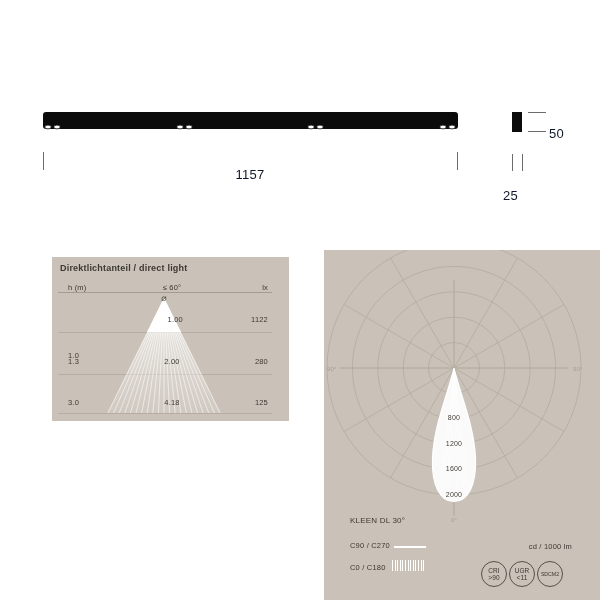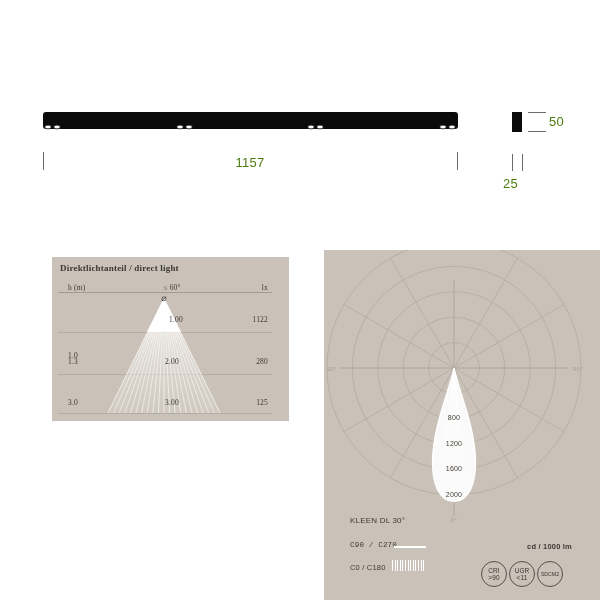--- a/index.html
+++ b/index.html
@@ -5,28 +5,28 @@
   html,body{margin:0;padding:0;}
   body{
     width:600px;height:600px;position:relative;background:#ffffff;
     font-family:"Liberation Sans","DejaVu Sans",sans-serif;
     -webkit-font-smoothing:antialiased;
   }
   .abs{position:absolute;}
 
   
   #fixture-svg{position:absolute;left:0;top:0;}
-  .dim-text{position:absolute;color:#4d7c0f;font-size:13px;letter-spacing:.3px;}
+  .dim-text{position:absolute;color:#0f172a;font-size:13px;letter-spacing:.3px;margin-top:12px;}
   #dim-length{left:200px;top:155px;width:100px;text-align:center;}
   #dim-height{left:549px;top:114px;}
   #dim-width{left:503px;top:176px;width:30px;text-align:left;}
 
   
   .panel{position:absolute;background:#cac2b8;overflow:hidden;}
-  #direct-panel{left:52px;top:257px;width:237px;height:164px;font-family:Liberation Serif, serif;}
+  #direct-panel{left:52px;top:257px;width:237px;height:164px;}
   #polar-panel{left:324px;top:250px;width:265px;height:386px;padding-left:12px;}
 
   .p-text{position:absolute;color:#3c3833;letter-spacing:.2px;}
   #dl-title{left:8px;top:6px;font-size:9px;font-weight:700;}
   .dl-small{font-size:7.5px;padding-left:8px;}
   .hline{position:absolute;height:1px;left:6px;width:214px;background:#b6aea3;}
   .hline.head{background:#a49c91;}
   #cone-svg{position:absolute;left:0;top:0;}
 
   
@@ -34,26 +34,26 @@
   #polar-svg circle{fill:none;stroke:#b3aba0;stroke-width:.8;}
   #polar-spokes line{stroke:#b3aba0;stroke-width:.8;}
   .axis-line{stroke:#a9a196;stroke-width:.8;}
   .axis-label{font-size:6px;fill:#a89f93;letter-spacing:.2px;}
   .ring-label{font-size:7px;fill:#45403a;text-anchor:middle;letter-spacing:.2px;}
   #cone-rays line{stroke:#ffffff;stroke-width:.8;opacity:.7;}
   #lobe-rays line{stroke:#ffffff;stroke-width:.55;opacity:.85;}
 
   #polar-title{left:26px;top:266px;font-size:8px;}
   .legend-label{font-size:7.5px;}
-  #legend-c90{left:26px;top:291px;font-family:Liberation Mono, monospace;}
+  #legend-c90{left:26px;top:291px;}
   #legend-c0{left:26px;top:313px;}
   #c90-swatch{left:70px;top:296px;width:32px;height:2px;background:#ffffff;}
   #c0-swatch{left:68px;top:310px;width:34px;height:11px;
      background:repeating-linear-gradient(90deg,#ffffff 0,#ffffff 1px,rgba(255,255,255,0) 1px,rgba(255,255,255,0) 2.6px);}
-  #polar-unit{right:29px;top:292px;font-size:7.5px;font-weight:bold;}
+  #polar-unit{right:29px;top:292px;font-size:7.5px;}
 
   #badges{position:absolute;left:157px;top:311px;display:flex;gap:2px;}
   .badge{width:26px;height:26px;border:1px solid #55504a;border-radius:50%;
      box-sizing:border-box;display:flex;flex-direction:column;align-items:center;
      justify-content:center;color:#3a3531;line-height:7px;}
   .badge span{font-size:6.5px;letter-spacing:.1px;}
   .badge.single span{font-size:5.2px;letter-spacing:0;}
 </style>
 </head>
 <body>
@@ -142,21 +142,21 @@
 
   <div class="p-text dl-small" style="left:8px;top:58px;margin-top:36px;">1.0</div>
   <div class="p-text dl-small" style="left:73px;top:58px;width:50px;text-align:right;">1.00</div>
   <div class="p-text dl-small" style="right:21px;top:58px;">1122</div>
 
   <div class="p-text dl-small" style="left:8px;top:100px;">1.3</div>
   <div class="p-text dl-small" style="left:87px;top:100px;width:50px;text-align:center;">2.00</div>
   <div class="p-text dl-small" style="right:21px;top:100px;">280</div>
 
   <div class="p-text dl-small" style="left:8px;top:141px;">3.0</div>
-  <div class="p-text dl-small" style="left:87px;top:141px;width:50px;text-align:center;">3.00</div>
+  <div class="p-text dl-small" style="left:87px;top:141px;width:50px;text-align:center;">4.18</div>
   <div class="p-text dl-small" style="right:21px;top:141px;">125</div>
 </div>
 
 <div class="panel" id="polar-panel">
   <svg id="polar-svg" width="265" height="342">
     <defs>
       <clipPath id="lobeClip">
         <path d="M130,118 C124.5,143 110,174 108.5,208 C107.5,235 116,251.5 130,251.5 C144,251.5 152.5,235 151.5,208 C150,174 135.5,143 130,118 Z"></path>
       </clipPath>
     </defs>

